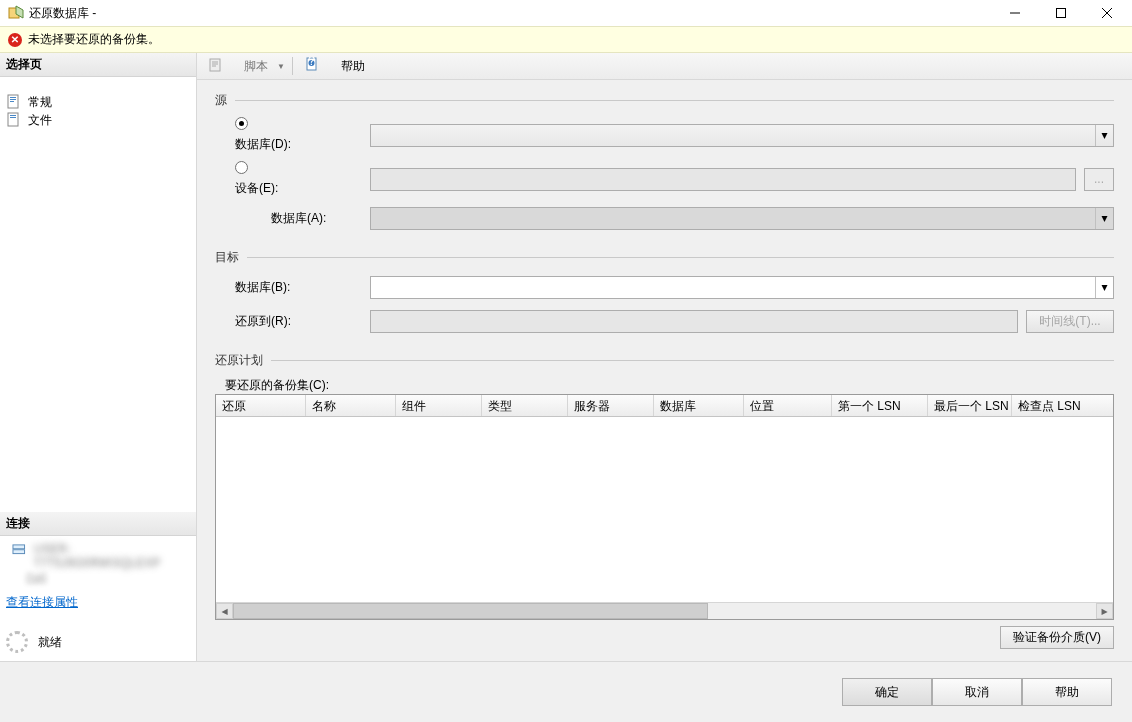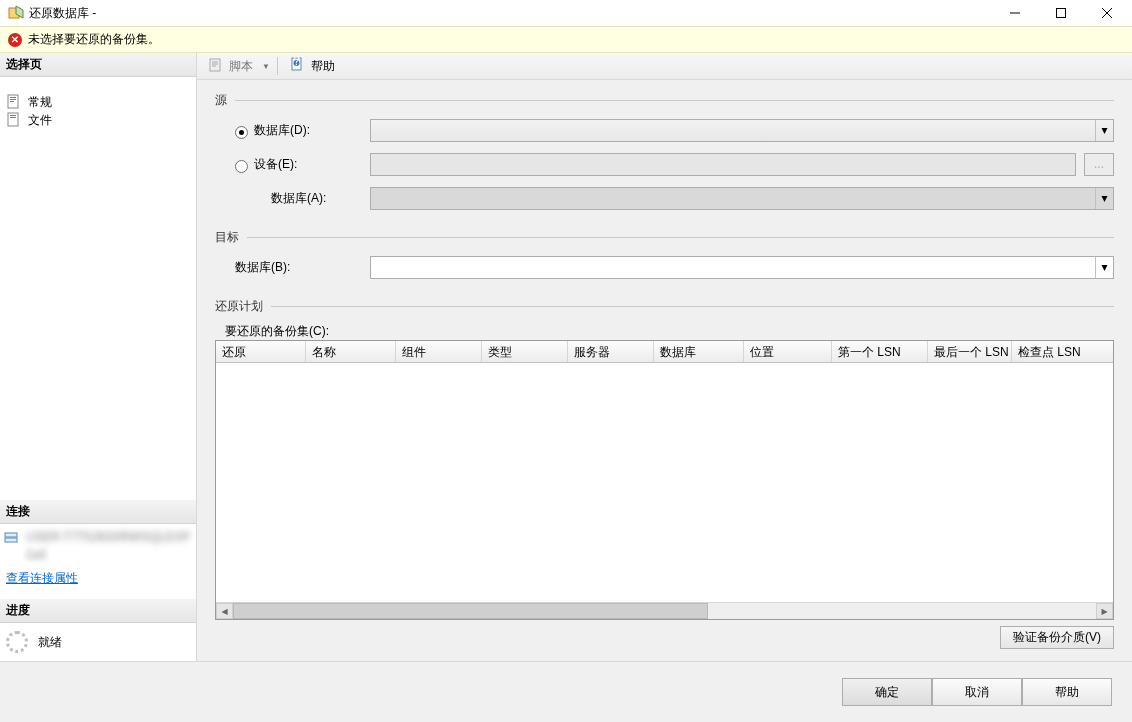--- a/index.html
+++ b/index.html
@@ -21,44 +21,44 @@
     .body { display:flex; height: calc(100% - 26px - 27px - 60px); border-bottom:1px solid #d8d8d8; }
 
     
     .left { width: 197px; display:flex; flex-direction:column; border-right:1px solid #d8d8d8; }
     .panel-h { background: linear-gradient(#f4f4f4,#e6e6e6); padding:3px 6px; font-weight:bold; border-bottom:1px solid #d4d4d4; }
     .nav { padding: 16px 0; }
     .nav-item { display:flex; align-items:center; gap:6px; height:18px; padding: 1px 6px; }
     .nav-icon { width:16px; height:16px; }
     .left-fill { flex:1; }
     .conn-body { padding:6px 4px; }
-    .conn-row { display:flex; gap:6px; align-items:flex-start; }
+    .conn-row { display:flex; gap:6px; align-items:flex-start;margin-left:8px; }
     .blur { color: transparent; text-shadow: 0 0 6px rgba(0,0,0,.5); }
     .blur2 { color: transparent; text-shadow: 0 0 5px rgba(0,0,0,.4); padding-left:22px;text-decoration:underline; }
     .link { color:#0066cc; text-decoration:underline; padding:4px 6px 12px 6px; display:inline-block;}
     .prog-body { padding:8px 6px; display:flex; align-items:center; gap:10px; }
     .spinner { width:22px; height:22px; border-radius:50%; border:3px dotted #bfbfbf; }
 
     
     .right { flex:1; display:flex; flex-direction:column; background:#f0f0f0; }
     .toolbar { height:27px; border-bottom:1px solid #d8d8d8; display:flex; align-items:center; gap:4px; padding:0 6px; background:linear-gradient(#f7f7f7,#ececec); }
-    .tb-btn { display:flex; align-items:center; gap:5px; height:22px; padding:0 5px; color:#777; }
+    .tb-btn { display:flex; align-items:center; gap:20px; height:22px; padding:0 5px; color:#777; }
     .tb-btn.enabled { color:#000; }
     .tb-drop { color:#777; font-size:8px; }
     .vline { width:1px; height:18px; background:#c9c9c9; margin:0 3px;}
 
     .content { flex:1; padding: 12px 18px 12px 18px; overflow:hidden; display:flex; flex-direction:column; gap:10px; }
 
     fieldset.group { border:none; position:relative; padding:0; }
     .group-line { display:flex; align-items:center; gap:8px; margin-bottom:8px; }
     .group-line .lbl { color:#333; }
     .group-line .hr { flex:1; height:1px; background:#c9c9c9; }
 
     .row { display:flex; align-items:center; min-height:26px; margin-bottom:8px; }
-    .row .label-col { width: 155px; padding-left: 20px; display:flex; align-items:flex-end; gap:6px;}
+    .row .label-col { width: 155px; padding-left: 20px; display:flex; align-items:flex-start; gap:6px;flex-direction:column;}
     .row .label-col.deep { padding-left: 56px; }
     .row .ctrl-col { flex:1; display:flex; gap:8px; align-items:center; }
 
     .radio { width:13px; height:13px; border-radius:50%; border:1px solid #707070; background:#fff; display:inline-flex; align-items:center; justify-content:center; flex-shrink:0; }
     .radio.checked::after{ content:""; width:5px; height:5px; background:#000; border-radius:50%; }
 
     .combo, .textf { height:23px; border:1px solid #adadad; background:linear-gradient(#f2f2f2,#e8e8e8); flex:1; position:relative; }
     .combo .drop { position:absolute; right:0; top:0; width:18px; height:100%; display:flex; align-items:center; justify-content:center; border-left:1px solid #c0c0c0; }
     .textf.dis { background:#e6e6e6; }
     .square-btn { width:30px; height:23px; border:1px solid #adadad; background:linear-gradient(#f6f6f6,#e5e5e5); display:flex; align-items:center; justify-content:center; color:#666; }
@@ -153,21 +153,20 @@
         <span class="nav-icon"><svg viewBox="0 0 16 16">
               <rect x="1" y="3" width="12" height="4" fill="#dfeffc" stroke="#5a8ab8"></rect>
               <rect x="1" y="8" width="12" height="4" fill="#dfeffc" stroke="#5a8ab8"></rect>
             </svg></span>
         <span class="blur">USER-T7T5J9O0RM\SQLEXP</span>
       </div>
       <div class="blur2">(sa)</div>
     </div>
     <a class="link">查看连接属性</a>
 
-    <div class="panel-h">进度</div>
     <div class="prog-body">
       <div class="spinner"></div>
       <span>就绪</span>
     </div>
   </div>
 
   <div class="right">
     <div class="toolbar">
       <div class="tb-btn">
         <span><svg width="16" height="16" viewBox="0 0 16 16">
@@ -243,20 +242,31 @@
           <div class="label-col">
               <span>数据库(B):</span>
             </div>
           <div class="ctrl-col">
             <div class="combo" style="background:#fff">
                 <span class="drop">▾</span>
               </div>
           </div>
         </div>
 
+        <div class="row">
+          <div class="label-col">
+              <span>还原到(R):</span>
+            </div>
+          <div class="ctrl-col">
+            <div class="textf dis"></div>
+            <div class="btn dis" style="width:88px;justify-content:center">
+                <span>时间线(T)...</span>
+              </div>
+          </div>
+        </div>
       </fieldset>
 
       <fieldset class="group" style="flex:1;display:flex;flex-direction:column">
         <div class="group-line">
             <span class="lbl">还原计划</span>
             <span class="hr"></span>
           </div>
         <div class="sub-lbl">要还原的备份集(C):</div>
 
         <div class="grid-wrap">

